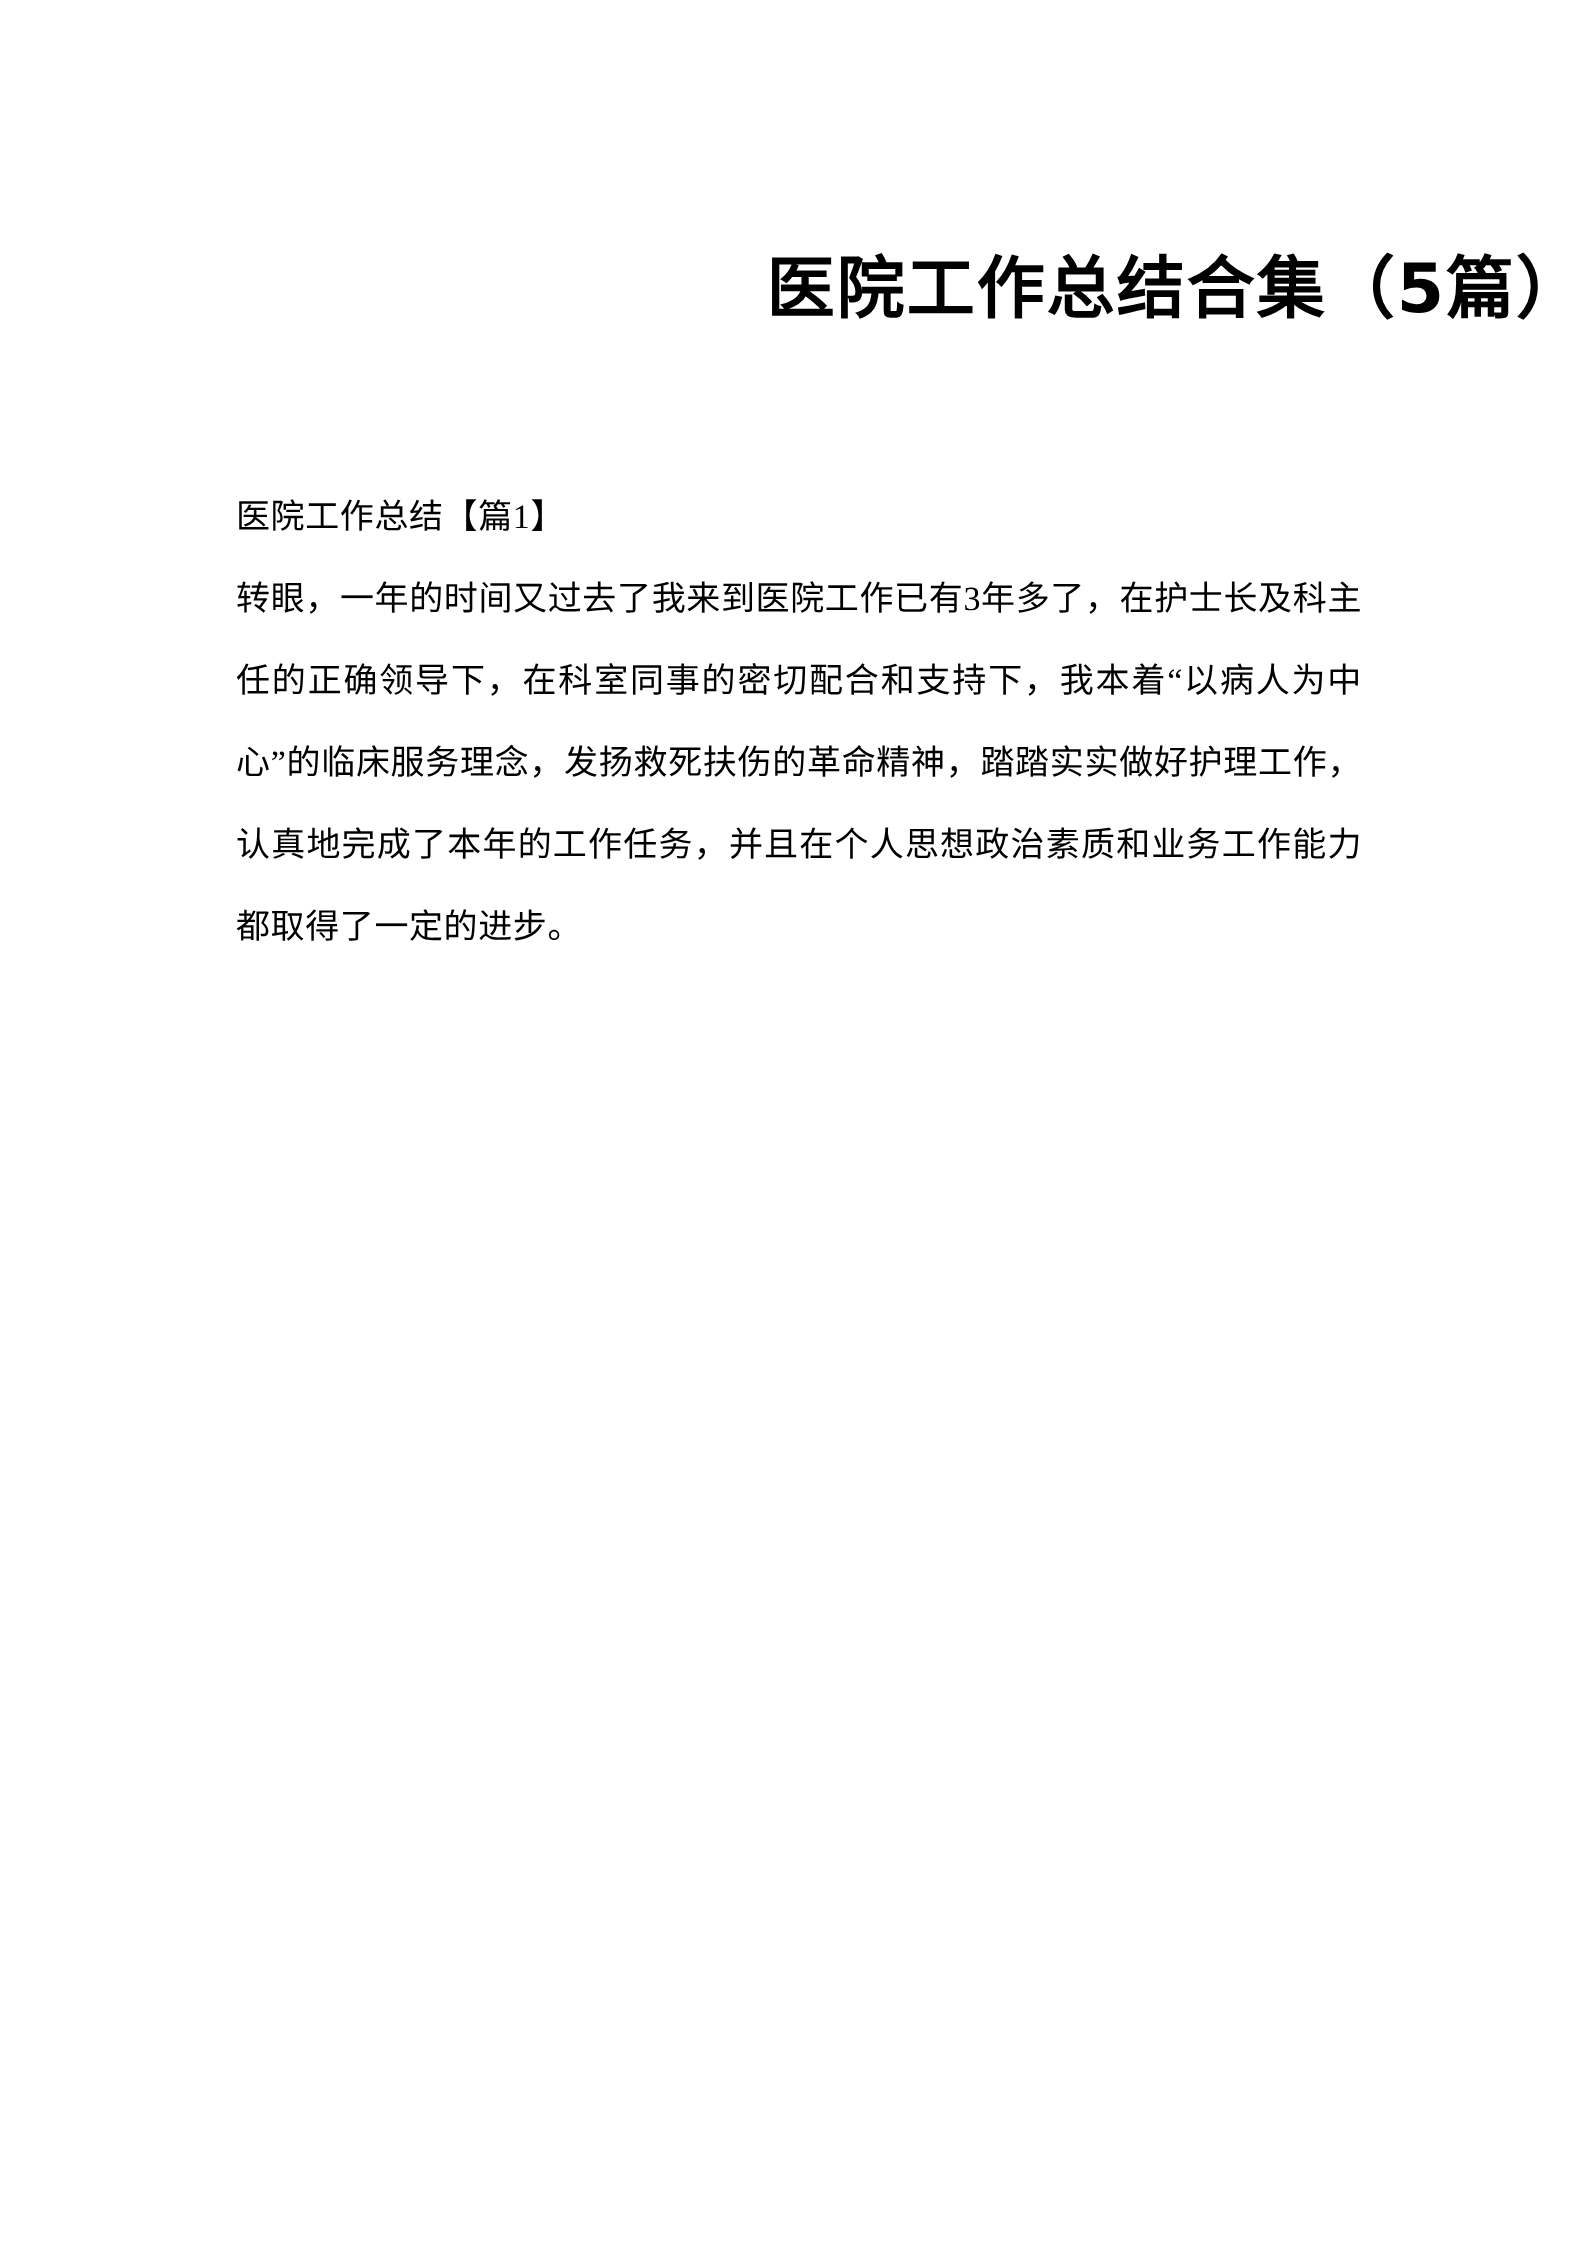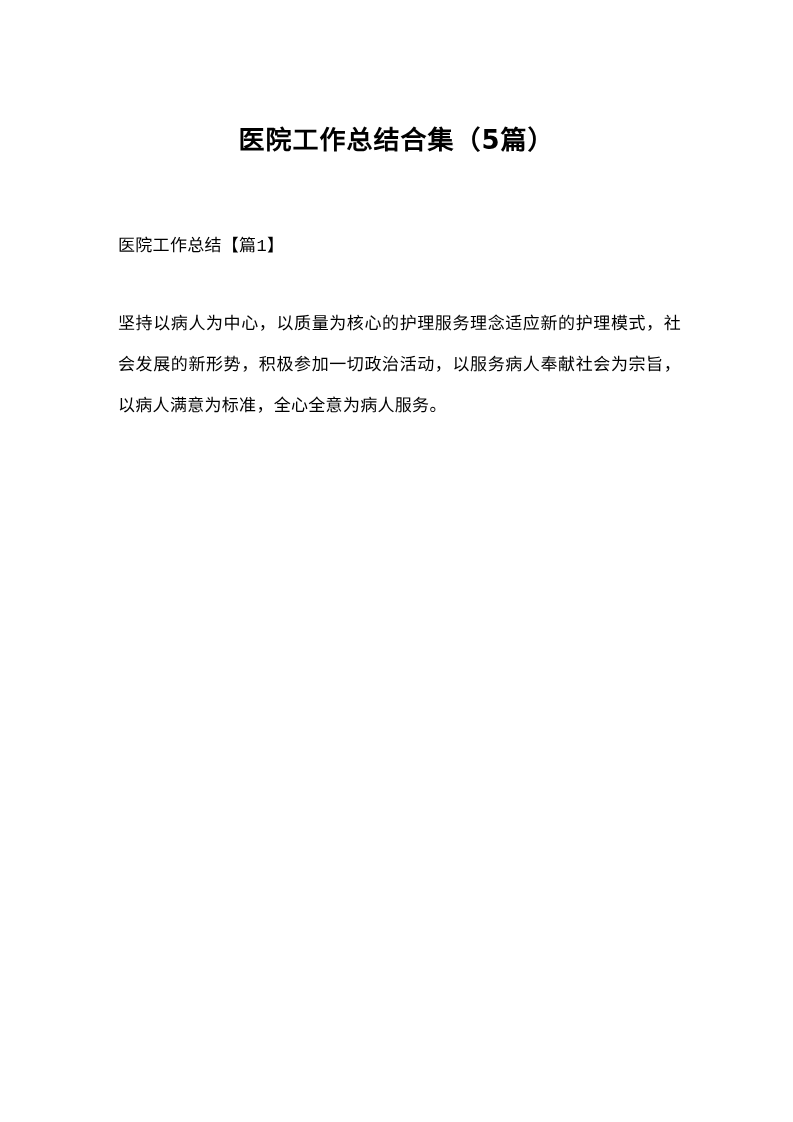--- a/index.html
+++ b/index.html
@@ -16,56 +16,56 @@
     overflow: hidden;
   }
   .page {
     box-sizing: border-box;
     width: 793px;
     height: 1122px;
     padding: 0;
     position: relative;
   }
   .doc-title {
-    text-align: center;
-    font-size: 26px;
+    text-align: right;
+    font-size: 34px;
     font-weight: bold;
     letter-spacing: 1px;
     margin: 0;
     padding-top: 122px;
     line-height: 1.4;
     font-family: "DejaVu Sans", "Liberation Sans", sans-serif;
   }
   .body-block {
     margin-top: 68px;
     padding-left: 118px;
     padding-right: 112px;
   }
   .para {
     font-size: 17px;
     line-height: 2.42;
     margin: 0;
     text-align: justify;
     text-justify: inter-ideograph;
-    font-family: Liberation Mono, monospace;
+    font-family: Liberation Serif, serif;
     letter-spacing: 0.3px;
   }
   .para.spaced {
     margin-top: 36px;
   }
   .para.heading {
     margin-top: 36px;
   }
   .para.first {
     margin-top: 0;
   }
 </style>
 </head>
 <body>
 
 <div class="page">
   <h1 class="doc-title">医院工作总结合集（5篇）</h1>
 
   <div class="body-block">
     <p class="para first">医院工作总结【篇1】</p>
-    <p class="para spaced">坚持以病人为中心，以质量为核心的护理服务理念适应新的护理模式，社会发展的新形势，积极参加一切政治活动，以服务病人奉献社会为宗旨，以病人满意为标准，全心全意为病人服务。</p>
+    <p class="para">转眼，一年的时间又过去了我来到医院工作已有3年多了，在护士长及科主任的正确领导下，在科室同事的密切配合和支持下，我本着“以病人为中心”的临床服务理念，发扬救死扶伤的革命精神，踏踏实实做好护理工作，认真地完成了本年的工作任务，并且在个人思想政治素质和业务工作能力都取得了一定的进步。</p>
   </div>
 </div>
 
 </body></html>

